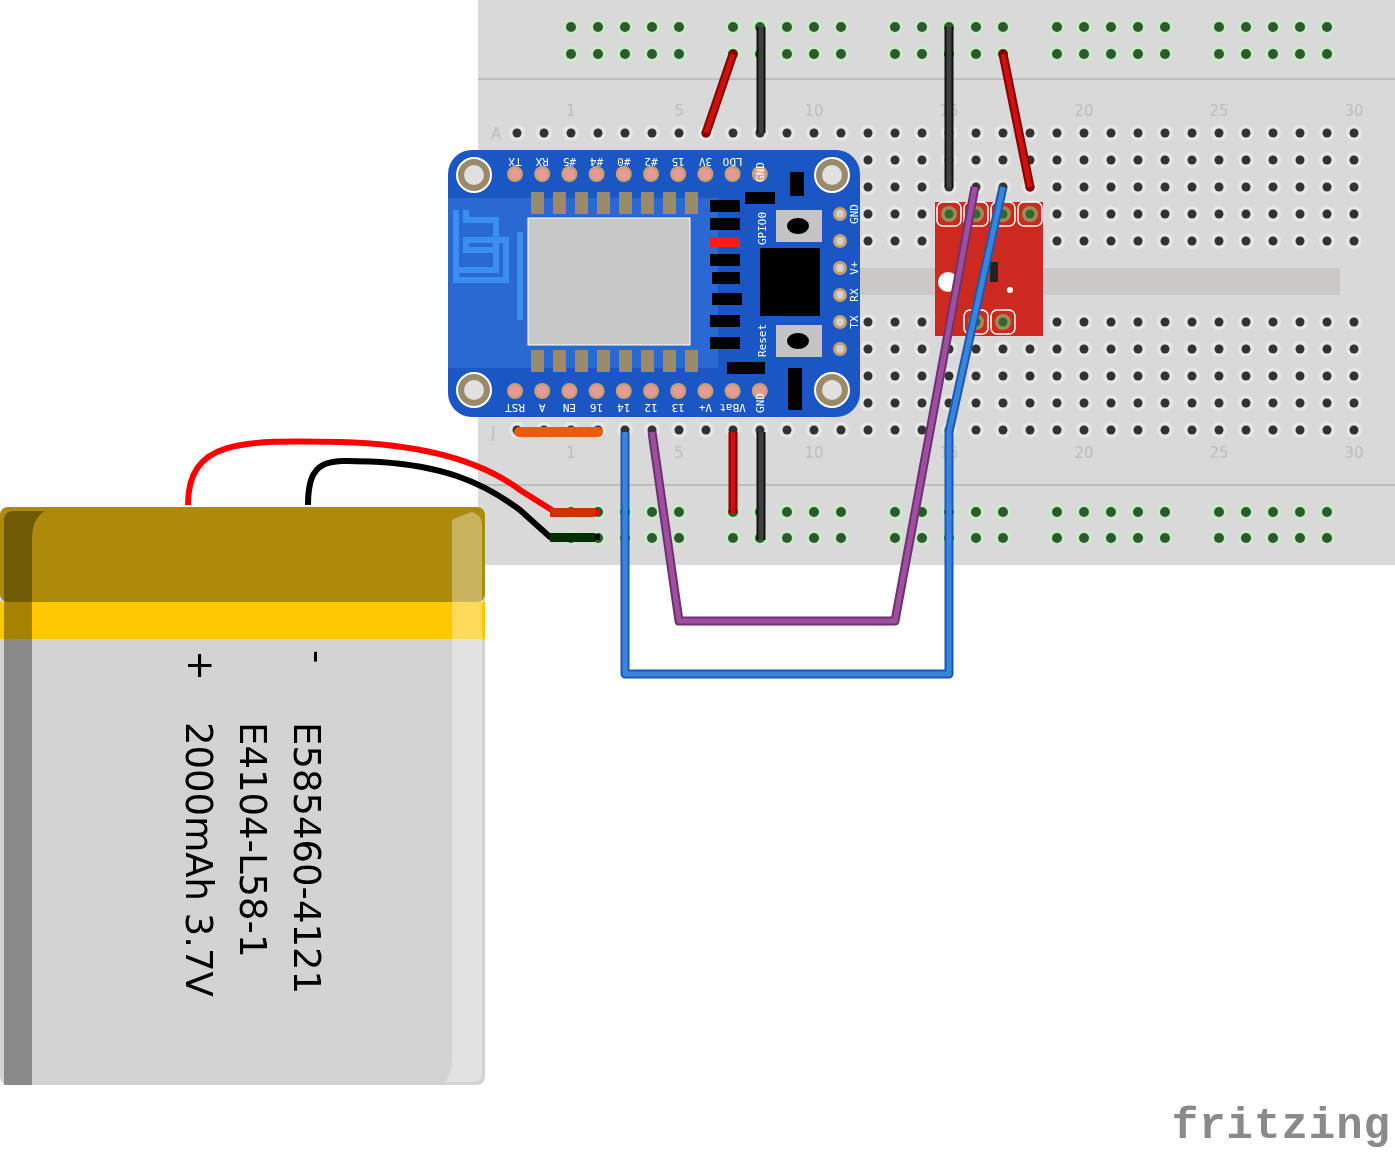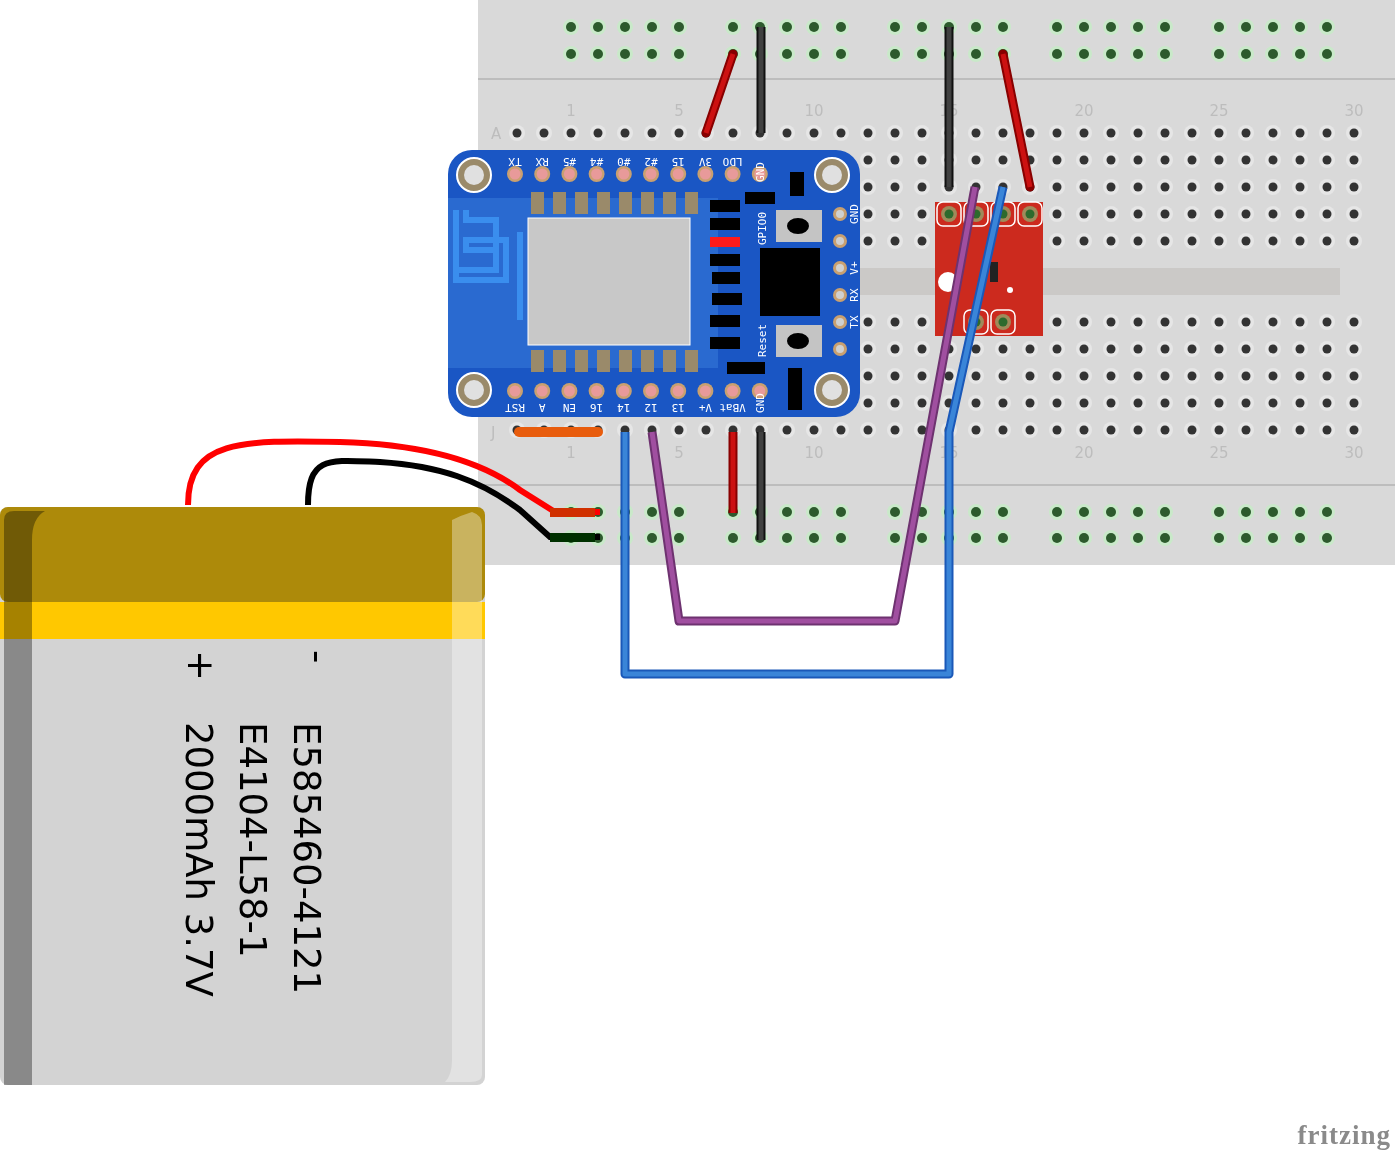--- a/index.html
+++ b/index.html
@@ -1,21 +1,21 @@
 <!DOCTYPE html>
 <html><head>
 <meta charset="utf-8">
 <style>
   html, body { margin: 0; padding: 0; background: #ffffff; }
   body { width: 1395px; height: 1155px; position: relative; overflow: hidden; font-family: "DejaVu Sans", sans-serif; }
   #canvas { position: absolute; left: 0; top: 0; }
   .bb-label { font-family: "DejaVu Sans", sans-serif; font-size: 15px; fill: #bdbdbd; }
   .pin-label { font-family: "DejaVu Sans Mono", monospace; font-size: 11px; fill: #ffffff; }
   .batt-text { font-family: "DejaVu Sans", sans-serif; font-size: 37px; fill: #000; }
-  .logo { position: absolute; right: 4px; bottom: 4px; font-family: Liberation Serif, serif; font-size: 27px; color: #8a8a8a; font-weight: bold; letter-spacing: 1px; }
+  .logo { position: absolute; right: 4px; bottom: 4px; font-family: Liberation Mono, monospace; font-size: 44px; color: #8a8a8a; font-weight: bold; letter-spacing: 1px; }
 </style>
 </head>
 <body>
 
 <svg id="canvas" width="1395" height="1155" viewBox="0 0 1395 1155">
 
   <g>
     <rect x="478" y="0" width="917" height="565" fill="#d9d9d9"></rect>
     <line x1="478" y1="79" x2="1395" y2="79" stroke="#bdbdbd" stroke-width="2"></line>
     <line x1="478" y1="485" x2="1395" y2="485" stroke="#bdbdbd" stroke-width="2"></line>

